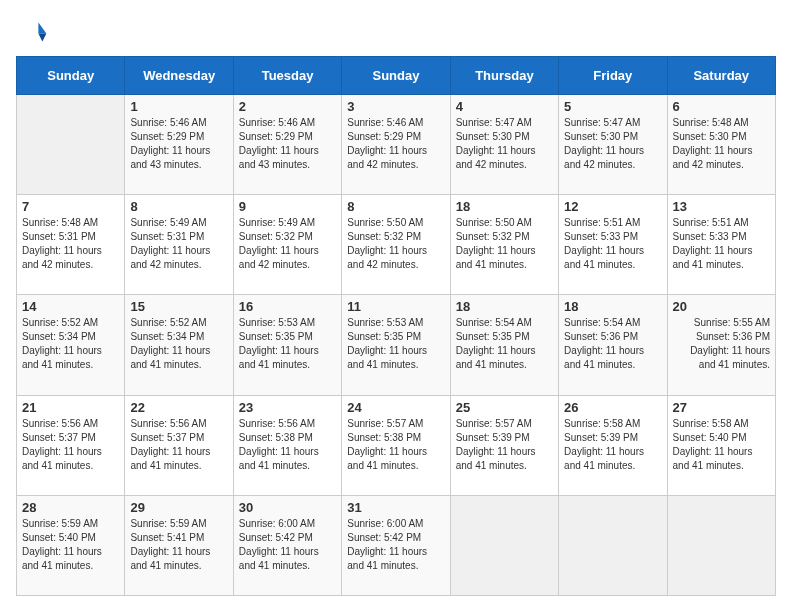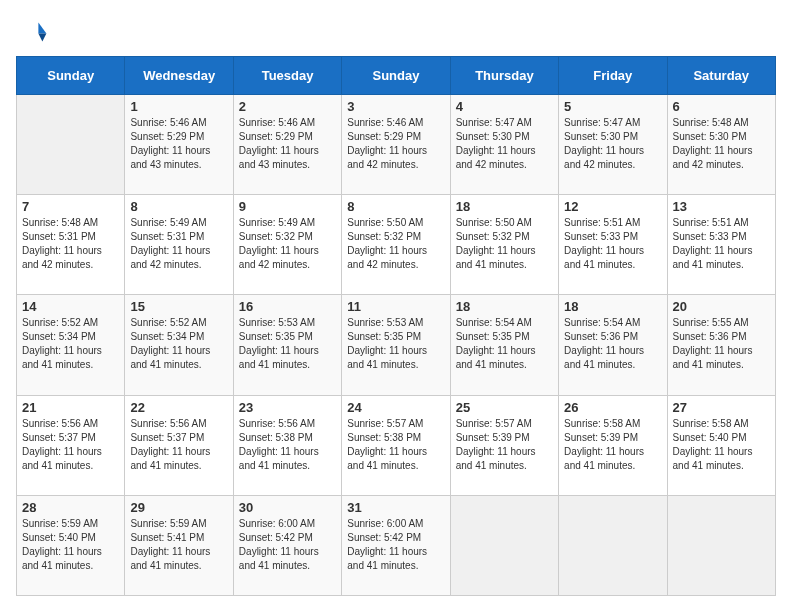--- a/index.html
+++ b/index.html
@@ -267,21 +267,21 @@
           </td>
           <td>
             <span class="day-num">18</span>
             <div class="day-info" style="white-space: pre-line;">Sunrise: 5:54 AM
 Sunset: 5:36 PM
 Daylight: 11 hours
 and 41 minutes.</div>
           </td>
           <td>
             <span class="day-num">20</span>
-            <div class="day-info" style="white-space: pre-line;">Sunrise: 5:55 AM
+            <div class="day-info" style="white-space: pre-line; text-align: right;">Sunrise: 5:55 AM
 Sunset: 5:36 PM
 Daylight: 11 hours
 and 41 minutes.</div>
           </td>
         </tr>
         <tr>
           <td>
             <span class="day-num">21</span>
             <div class="day-info" style="white-space: pre-line;">Sunrise: 5:56 AM
 Sunset: 5:37 PM

